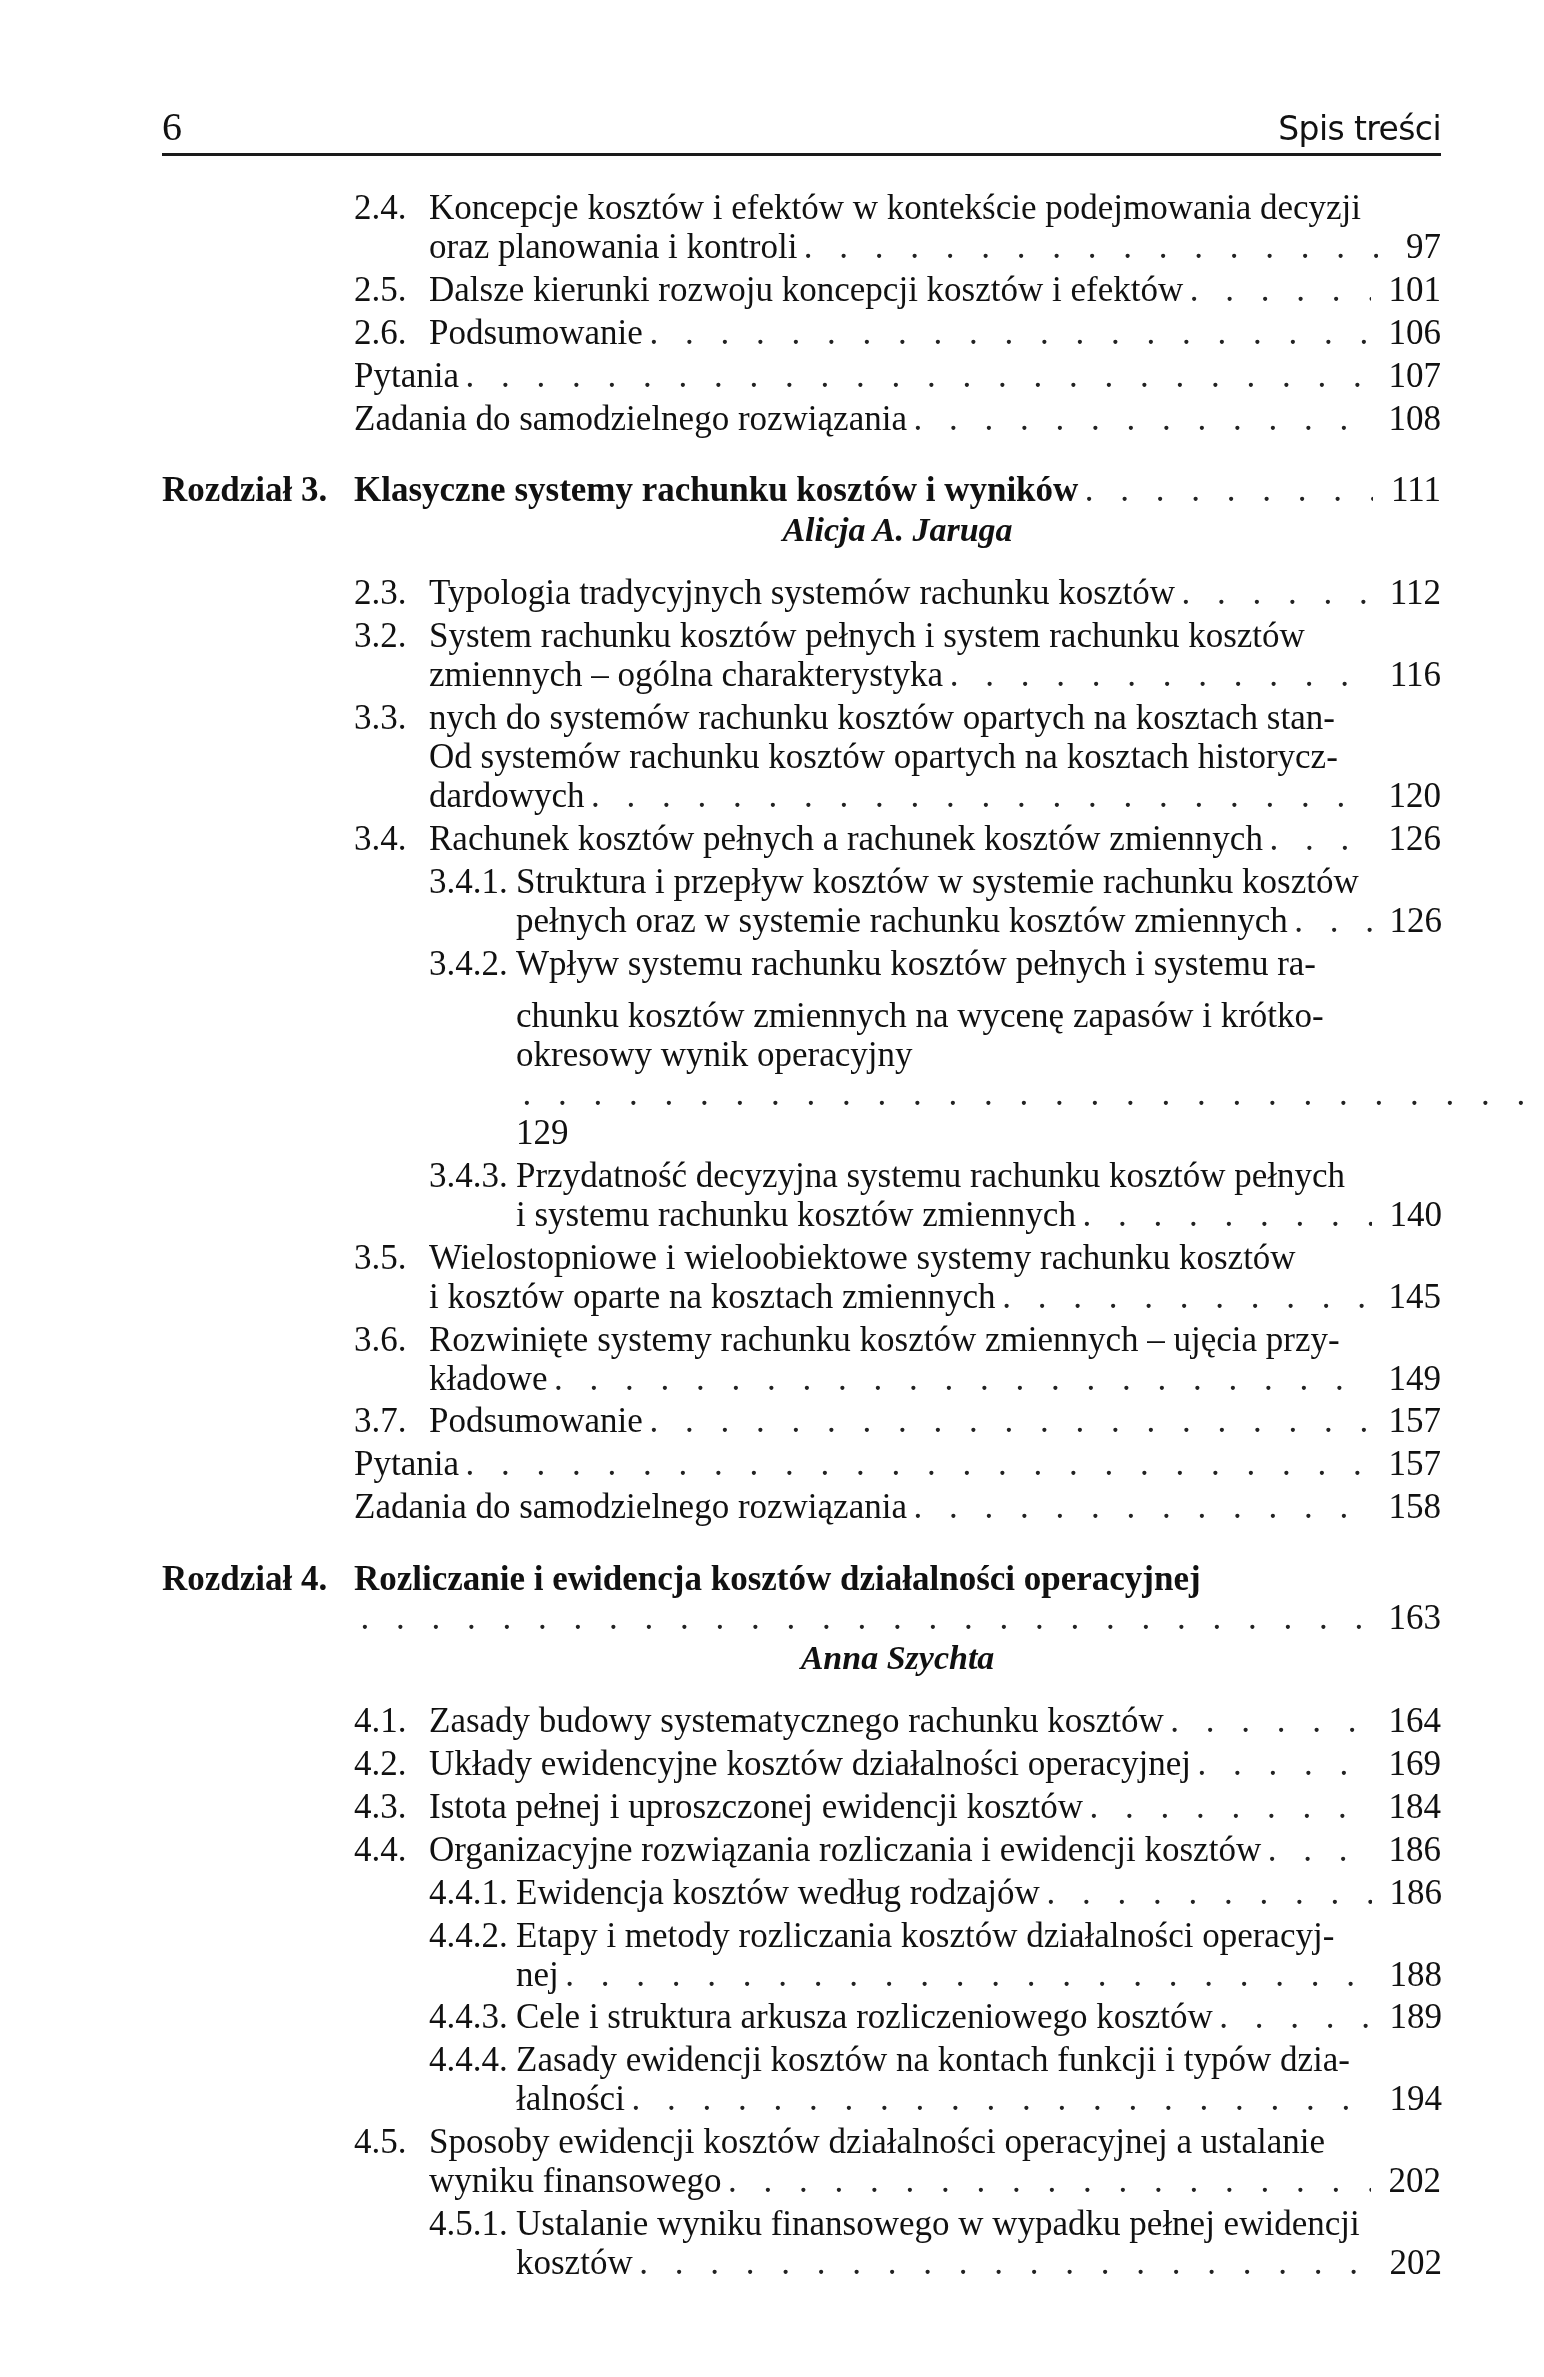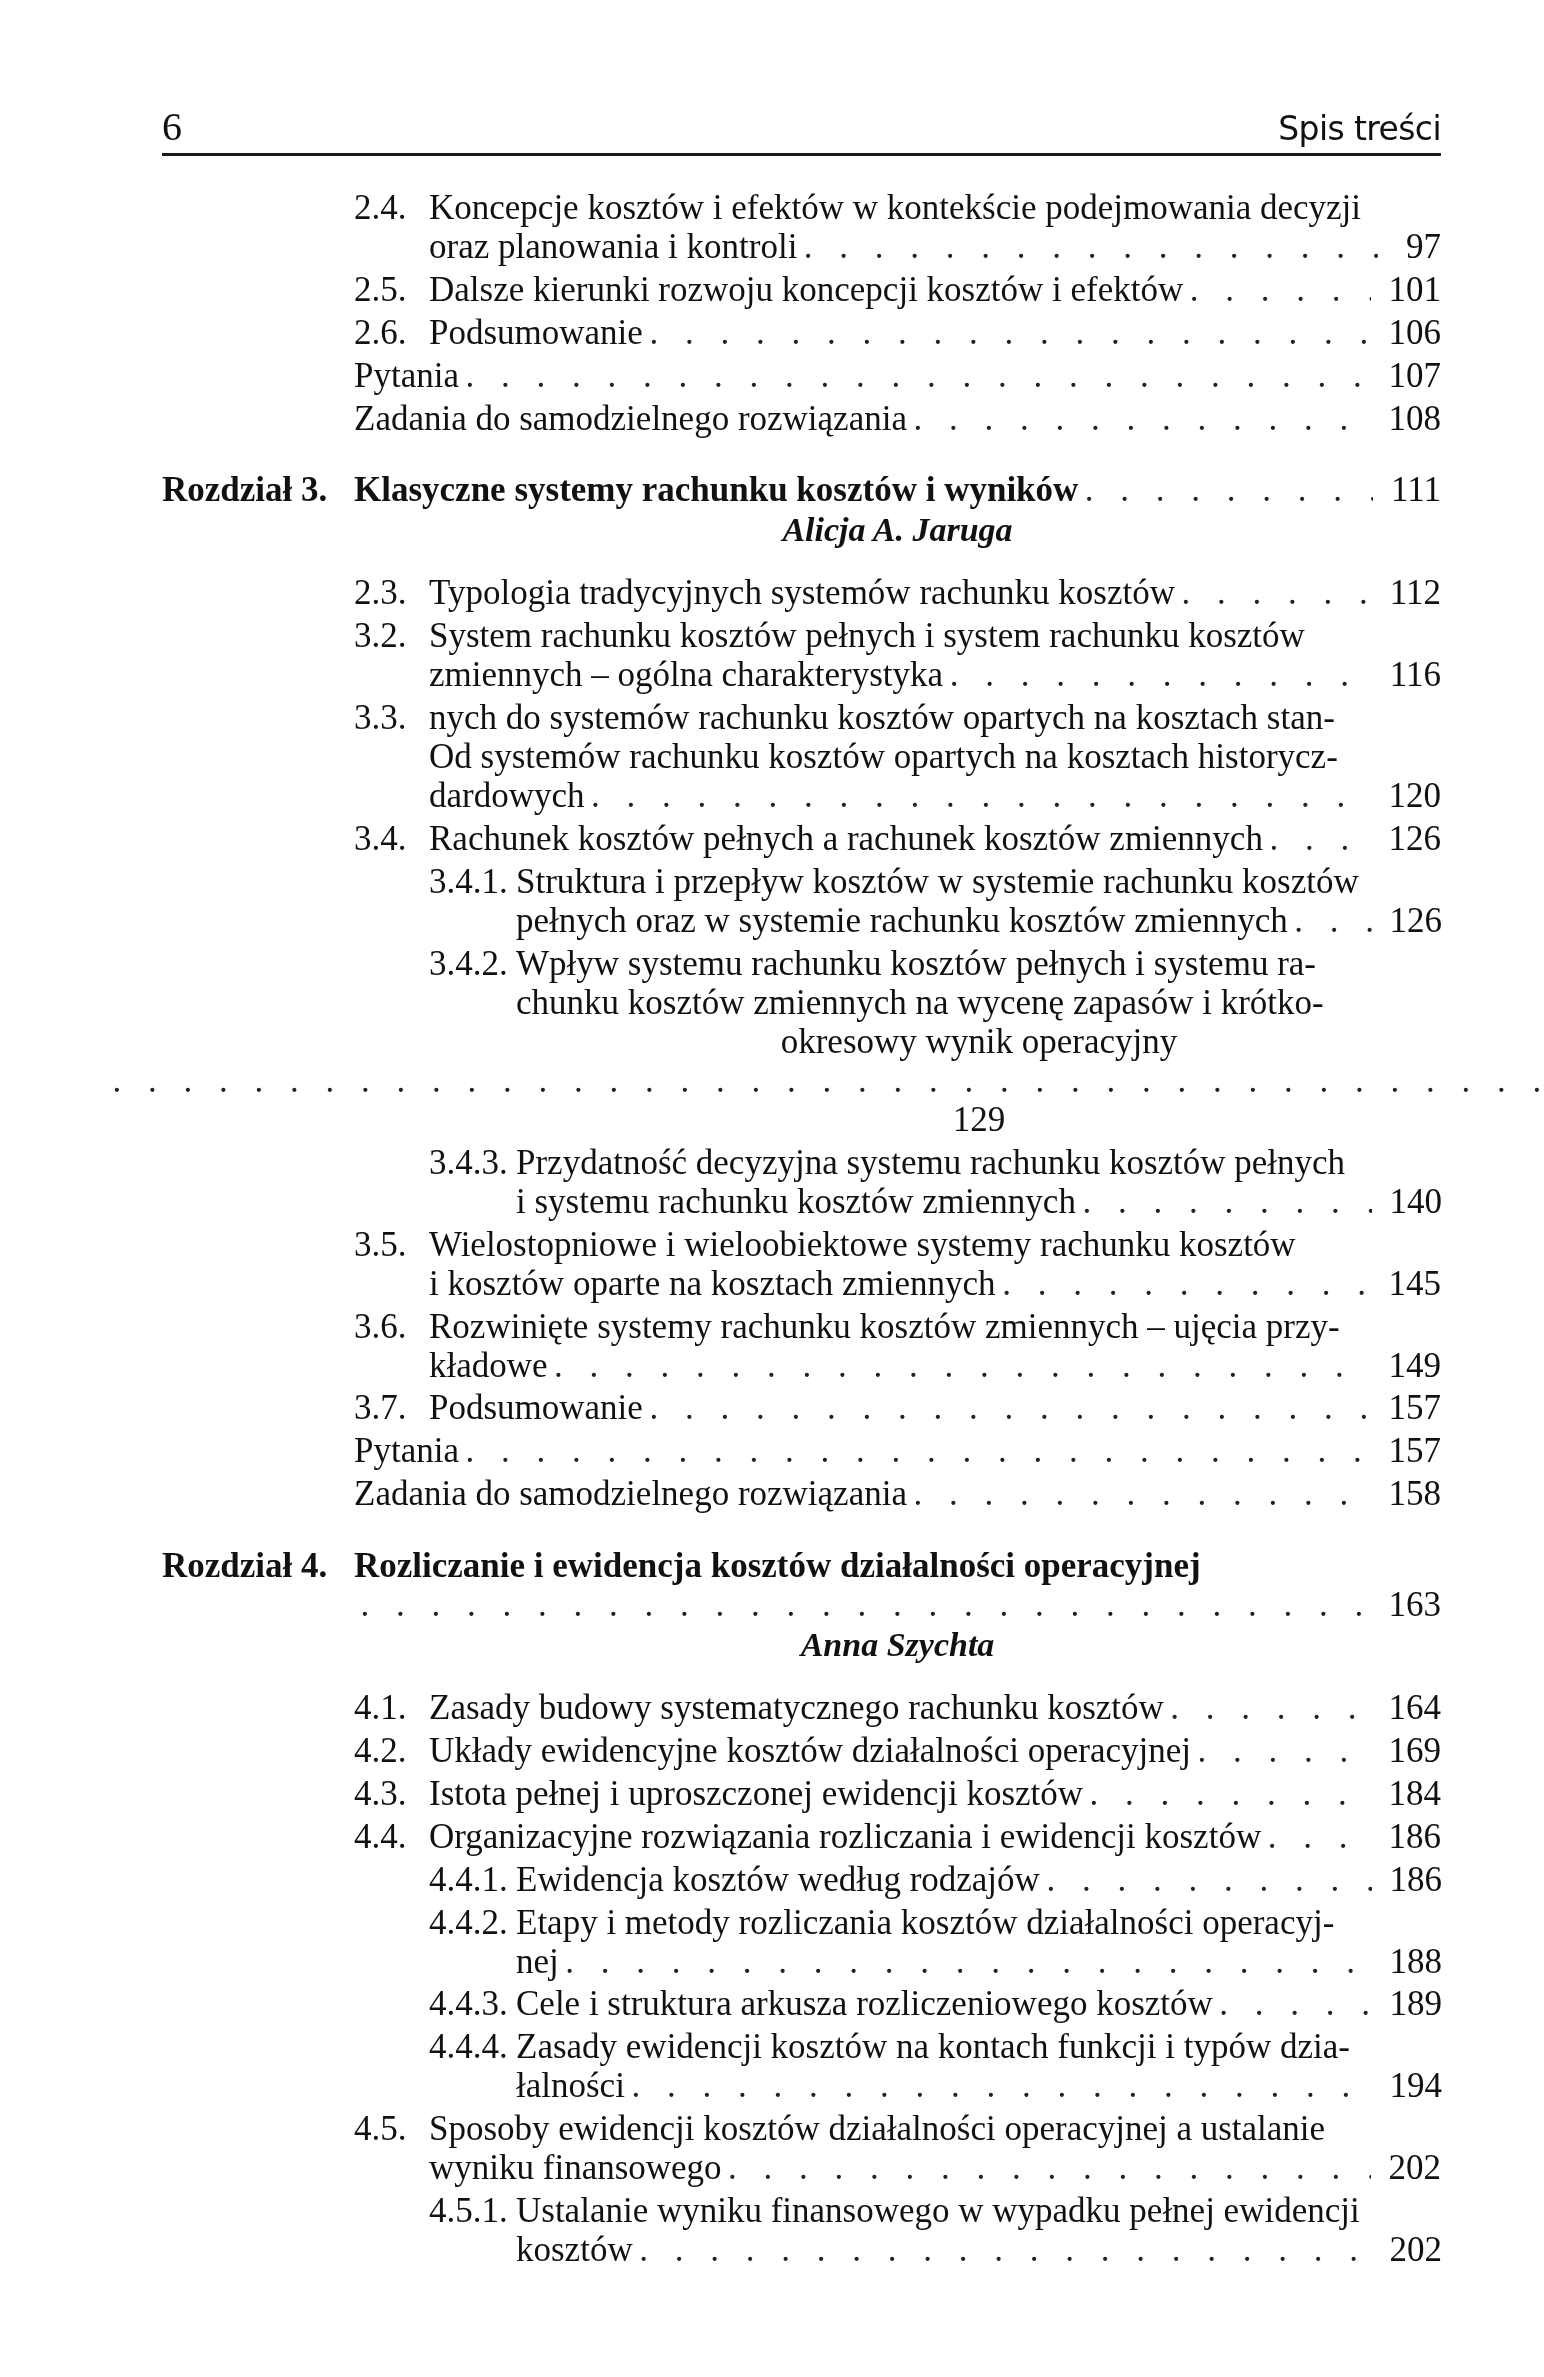--- a/index.html
+++ b/index.html
@@ -17,21 +17,21 @@
     position: absolute; right: 0; top: 5.2px; font-family: "DejaVu Sans", sans-serif;
     font-size: 33px; line-height: 40px; letter-spacing: -0.6px;
   }
   .header-rule {
     position: absolute; left: 162px; top: 153px; width: 1279px; height: 2.6px; background: #1a1a1a;
   }
   .toc { position: absolute; left: 0; top: 188px; width: 1369px; }
   .row { position: relative; font-size: 35px; line-height: 39px; }
   .row .num { position: absolute; left: 0; top: 0; white-space: nowrap; }
   .row .text { display: block; }
-  .line { display: flex; align-items: center; white-space: nowrap; }
+  .line { display: flex; align-items: flex-start; white-space: nowrap; }
   .line .t { flex: 0 0 auto; }
   .line .dots {
     flex: 1 1 auto; overflow: hidden; letter-spacing: 9px; padding-left: 6.5px;
     color: #222; margin-right: 18px; text-align: right;
   }
   .line .pg { flex: 0 0 auto; min-width: 45px; text-align: right; }
   .chapter { font-weight: bold; }
   .chapter .pg, .chapter .dots { font-weight: normal; }
   .author { font-style: italic; font-size: 34px; line-height: 42px; text-align: center; }
   .lvl-2 .num { left: 0; }
@@ -192,21 +192,21 @@
         </div>
       </div>
     </div>
     <div class="sp-small"></div>
     <div class="row lvl-3wrap">
       <span class="num">3.4.2.</span>
       <div class="text">
         <div class="line">
           <span class="t">Wpływ systemu rachunku kosztów pełnych i systemu ra-</span>
         </div>
-        <div class="line" style="margin-left: 0px;">
+        <div class="line" style="margin-left: 0px; margin-top: 13px;">
           <span class="t">chunku kosztów zmiennych na wycenę zapasów i krótko-</span>
         </div>
         <div class="line" style="margin-left: 0px; flex-direction: column;">
           <span class="t">okresowy wynik operacyjny</span>
           <span class="dots"> . . . . . . . . . . . . . . . . . . . . . . . . . . . . . . . . . . . . . . . . . . . . . . . . .</span>
           <span class="pg">129</span>
         </div>
       </div>
     </div>
     <div class="sp-small"></div>

